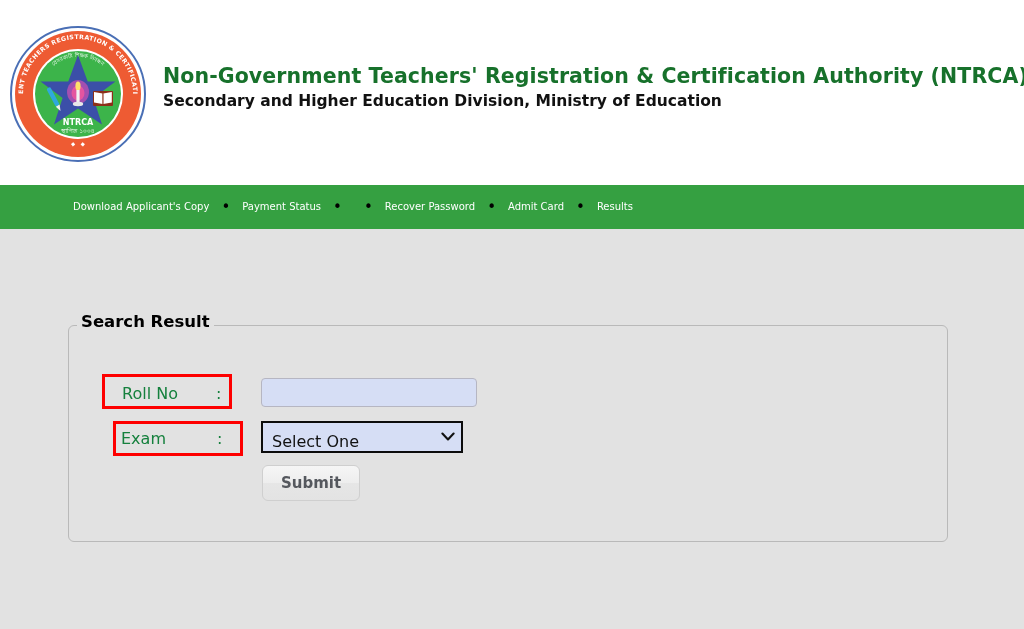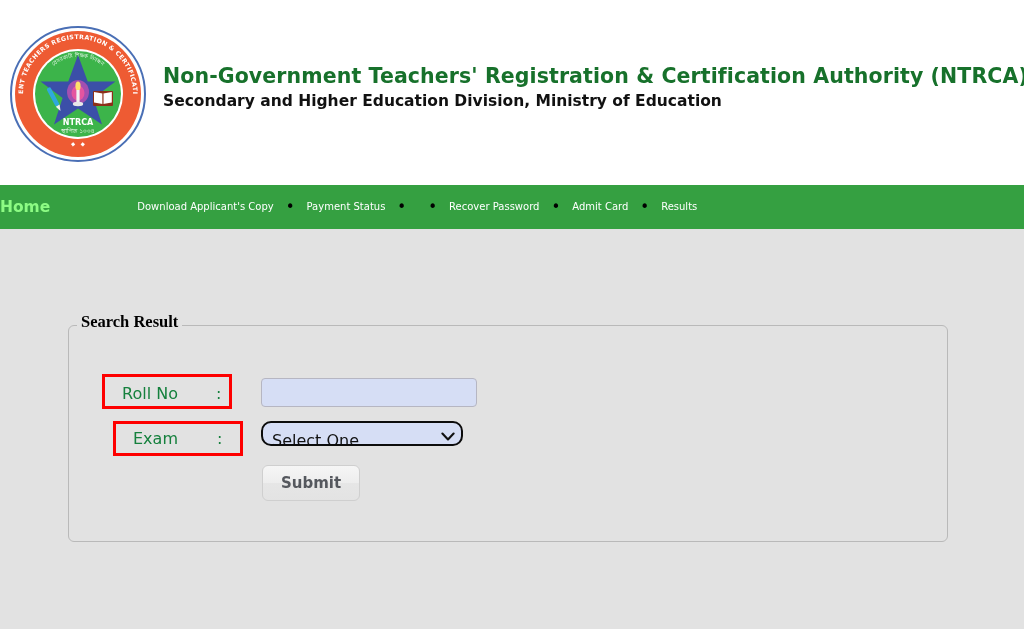--- a/index.html
+++ b/index.html
@@ -119,21 +119,20 @@
     left: 68px;
     top: 96px;
     width: 880px;
     height: 217px;
     box-sizing: border-box;
     border: 1px solid #b9b9b9;
     border-radius: 6px;
     background: transparent;
     margin: 0;
     padding: 6px;
-    font-family: Liberation Serif, serif;
   }
   .legend {
     position: absolute;
     left: 8px;
     top: -12px;
     background: #e2e2e2;
     padding: 0 4px;
     font-size: 16.5px;
     font-weight: bold;
     color: #000000;
@@ -162,21 +161,21 @@
 
   .field-label {
     position: absolute;
     font-size: 16px;
     color: #15803d;
     font-family: "DejaVu Sans", "Liberation Sans", sans-serif;
     white-space: nowrap;
   }
   #label-rollno { left: 122px; top: 384px; }
   #label-rollno-colon { left: 216px; top: 384px; }
-  #label-exam { left: 121px; top: 429px; margin-left: 12px; }
+  #label-exam { left: 121px; top: 429px; }
   #label-exam-colon { left: 217px; top: 429px; }
 
   
   .roll-input {
     position: absolute;
     left: 261px;
     top: 378px;
     width: 216px;
     height: 29px;
     box-sizing: border-box;
@@ -188,25 +187,25 @@
     color: #111;
     font-family: "DejaVu Sans", "Liberation Sans", sans-serif;
     outline: none;
   }
 
   .exam-select {
     position: absolute;
     left: 261px;
     top: 421px;
     width: 202px;
-    height: 25px;
+    height: 32px;
     box-sizing: border-box;
     background: #d6deF5;
     border: 2px solid #0c0c0c;
-    border-radius: 10px;
+    border-radius: 0;
     font-size: 16px;
     color: #111;
     padding: 8px 26px 0 9px;
     font-family: "DejaVu Sans", "Liberation Sans", sans-serif;
     -webkit-appearance: none;
     -moz-appearance: none;
     appearance: none;
     outline: none;
     cursor: pointer;
   }
@@ -299,21 +298,20 @@
     <div class="header-text">
       <div class="org-title" style="color: rgb(23, 113, 43);">Non-Government Teachers' Registration &amp; Certification Authority (NTRCA)</div>
       <div class="org-subtitle">Secondary and Higher Education Division, Ministry of Education</div>
     </div>
 
   </div>
 </header>
 
 <nav class="main-nav" style="background: rgb(53, 160, 65);">
   <ul class="nav-list">
-    <li class="nav-home" style="color: rgb(141, 251, 132);">Home</li>
     <li class="nav-spacer"></li>
 
     <li class="nav-item">Download Applicant's Copy</li>
     <li class="nav-sep">•</li>
 
     <li class="nav-item">Payment Status</li>
     <li class="nav-sep">•</li>
 
     <li class="nav-sep">•</li>
 

